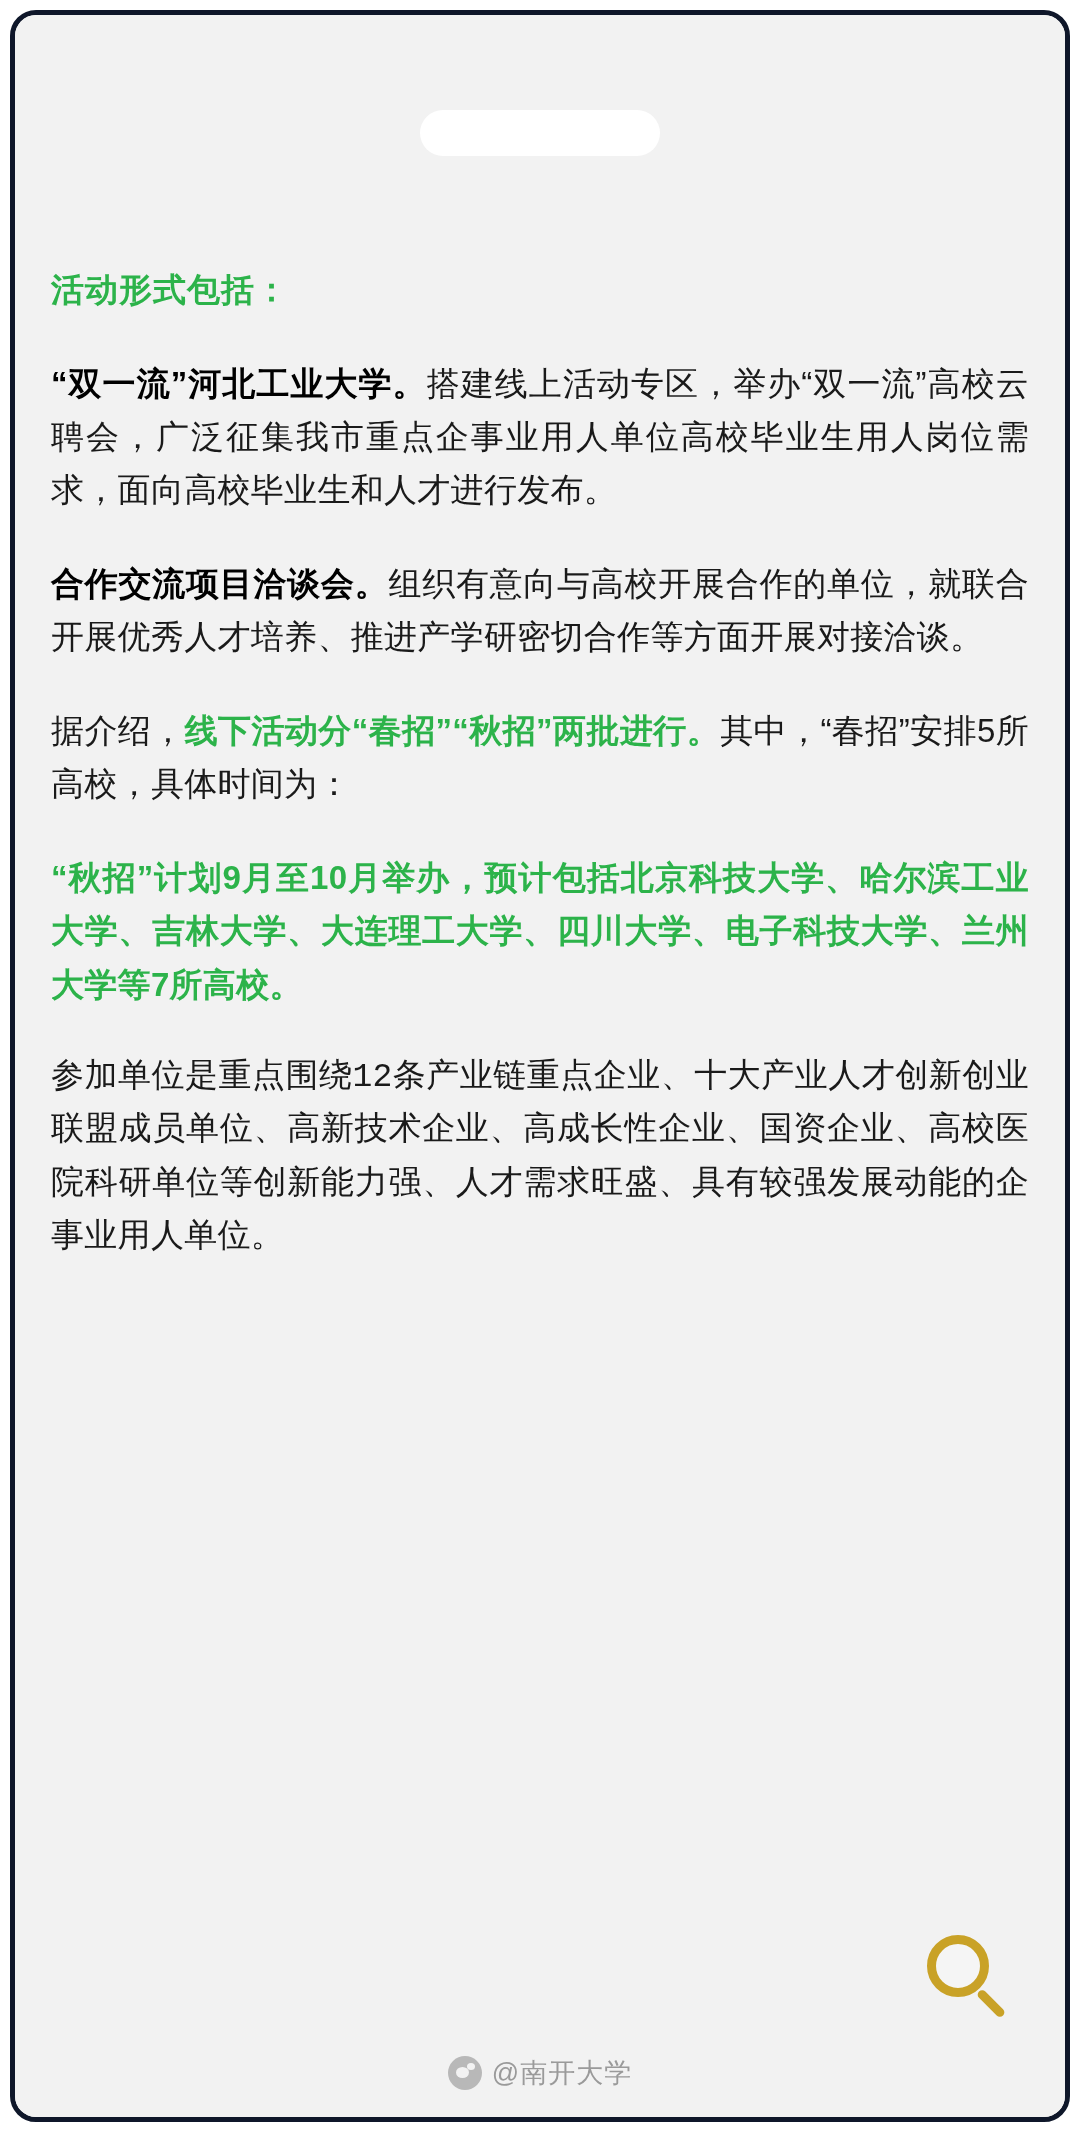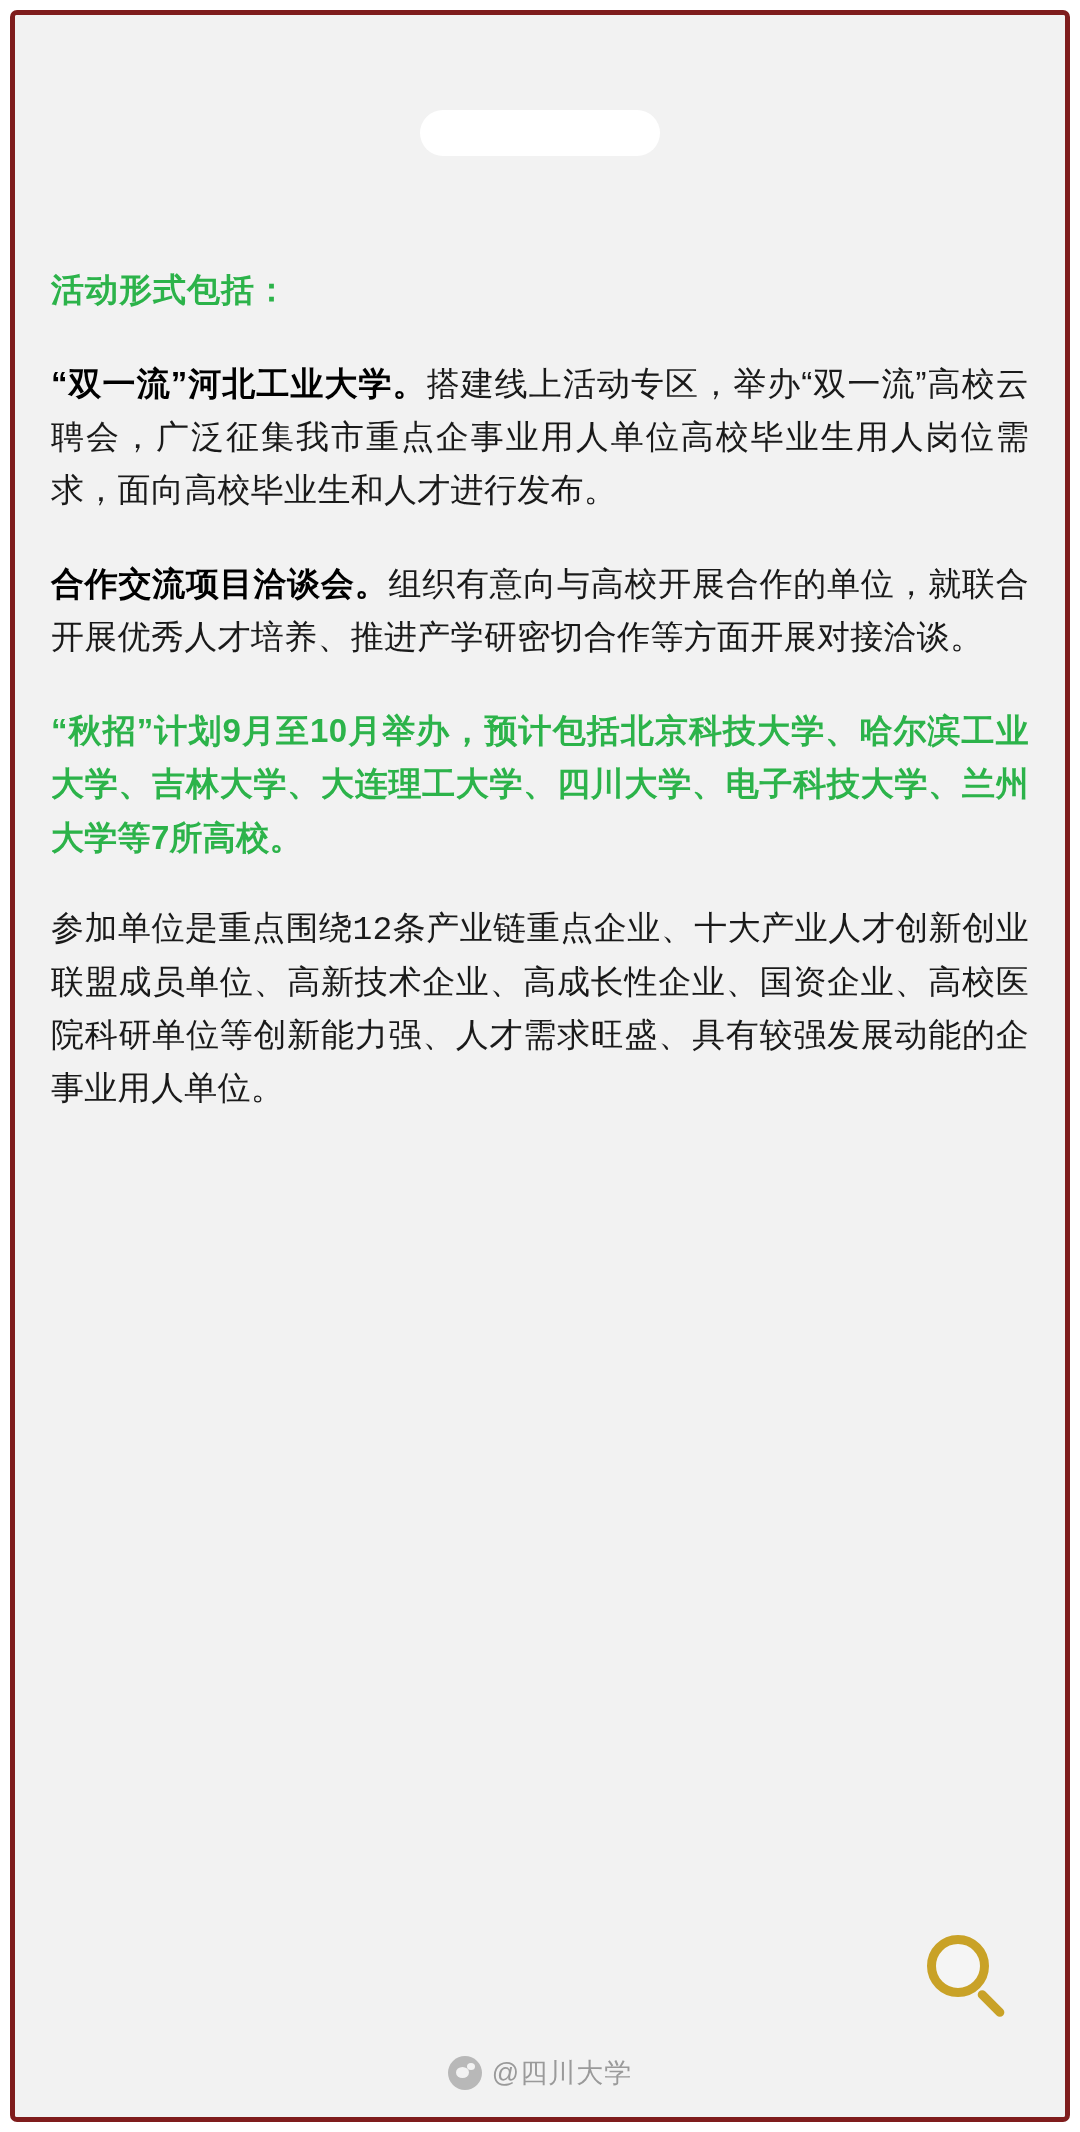--- a/index.html
+++ b/index.html
@@ -20,22 +20,22 @@
     background: #ffffff;
     box-sizing: border-box;
   }
   
   .frame {
     position: absolute;
     left: 10px;
     top: 10px;
     width: 1060px;
     height: 2112px;
-    border: 5px solid #7f1d1d;
-    border-radius: 7px;
+    border: 5px solid #0f172a;
+    border-radius: 26px;
     box-sizing: border-box;
     background: #f2f2f2;
     overflow: hidden;
   }
   
   .card {
     position: absolute;
     left: 0;
     top: 0;
     right: 0;
@@ -190,35 +190,38 @@
 
 
         <p class="para">
           <span class="b">“双一流”河北工业大学。</span><span>搭建线上活动专区，举办“双一流”高校云聘会，广泛征集我市重点企事业用人单位高校毕业生用人岗位需求，面向高校毕业生和人才进行发布。</span>
         </p>
 
         <p class="para">
           <span class="b">合作交流项目洽谈会。</span><span>组织有意向与高校开展合作的单位，就联合开展优秀人才培养、推进产学研密切合作等方面开展对接洽谈。</span>
         </p>
 
+        <p class="para tight">
+          <span>据介绍，</span><span class="green-bold">线下活动分“春招”“秋招”两批进行。</span><span>其中，“春招”安排5所高校，具体时间为：</span>
+        </p>
 
 
         <p class="para">
           <span class="green-bold">“秋招”计划9月至10月举办，预计包括北京科技大学、哈尔滨工业大学、吉林大学、大连理工大学、四川大学、电子科技大学、兰州大学等7所高校。</span>
         </p>
 
         <p class="para">参加单位是重点围绕12条产业链重点企业、十大产业人才创新创业联盟成员单位、高新技术企业、高成长性企业、国资企业、高校医院科研单位等创新能力强、人才需求旺盛、具有较强发展动能的企事业用人单位。</p>
 
       </div>
 
       <div class="magnifier">
         <div class="lens"></div>
         <div class="handle"></div>
       </div>
 
       <div class="footer">
         <span class="weibo-icon"></span>
-        <span class="footer-text">@四川大学</span>
+        <span class="footer-text">@南开大学</span>
       </div>
 
     </div>
   </div>
 </div>
 
 </body></html>

